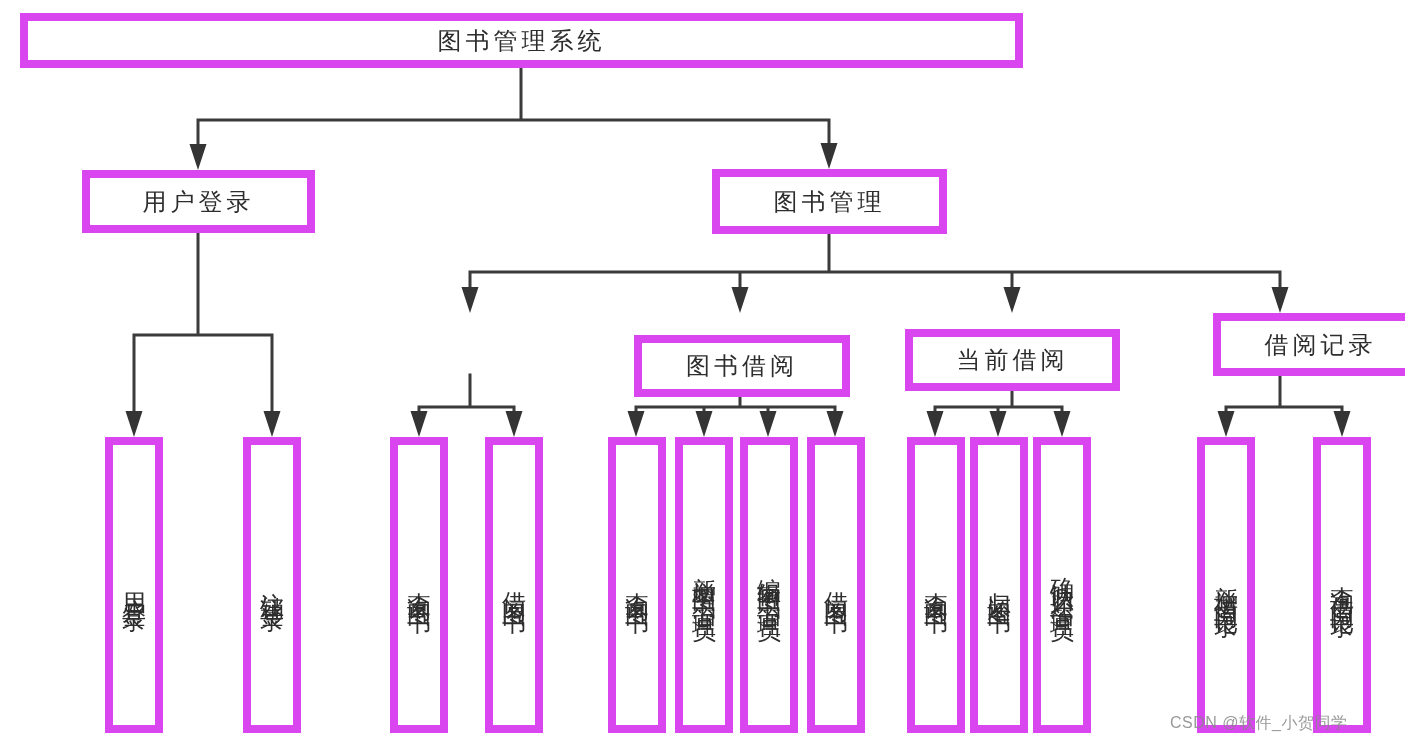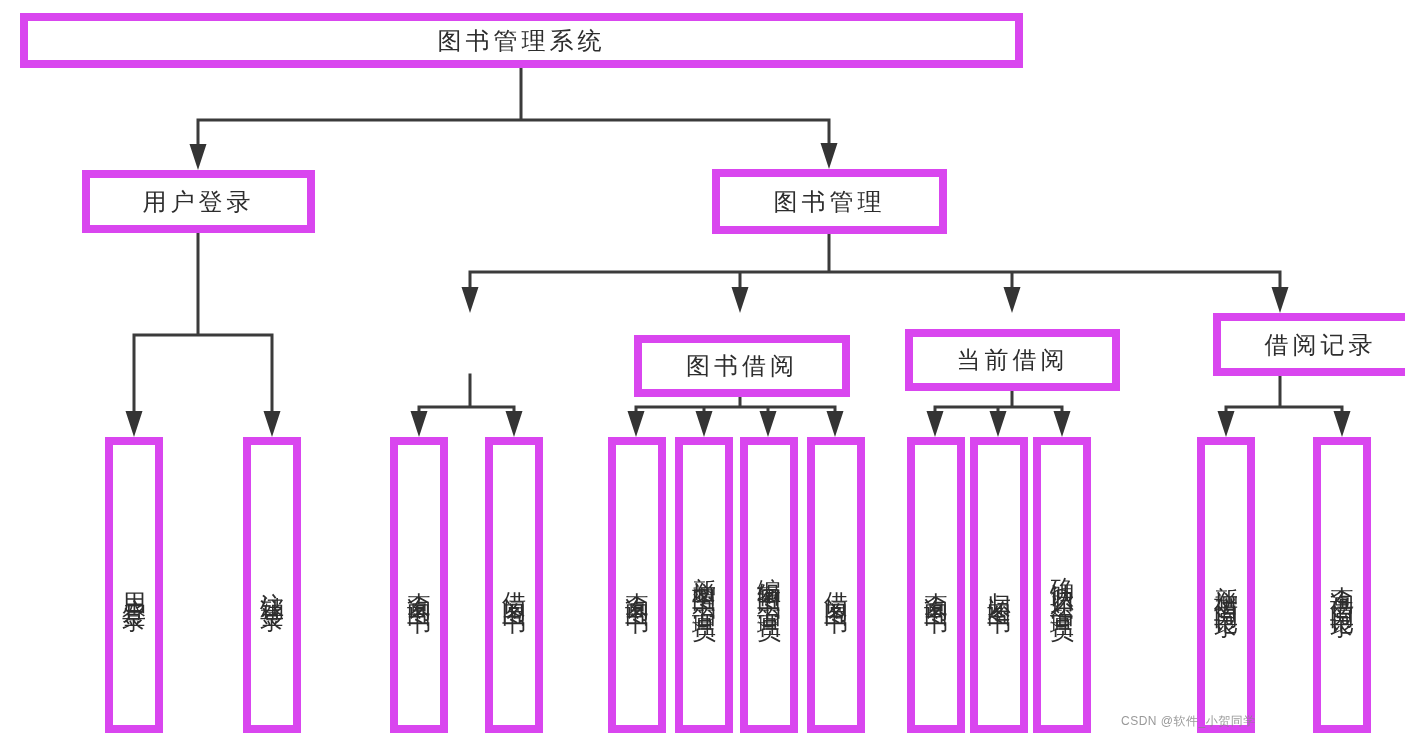--- a/index.html
+++ b/index.html
@@ -58,23 +58,23 @@
   .vtext {
     writing-mode: vertical-rl;
     text-orientation: mixed;
     font-size: 24px;
     letter-spacing: 6px;
     white-space: nowrap;
     color: #2d2d2d;
   }
   .watermark {
     position: absolute;
-    left: 1121px;
+    left: 1170px;
     top: 713px;
-    font-size: 12px;
+    font-size: 16px;
     color: rgba(135, 135, 135, 0.85);
     white-space: nowrap;
     z-index: 6;
     letter-spacing: 0.5px;
   }
 </style>
 </head>
 <body>
 
 <div class="canvas">

